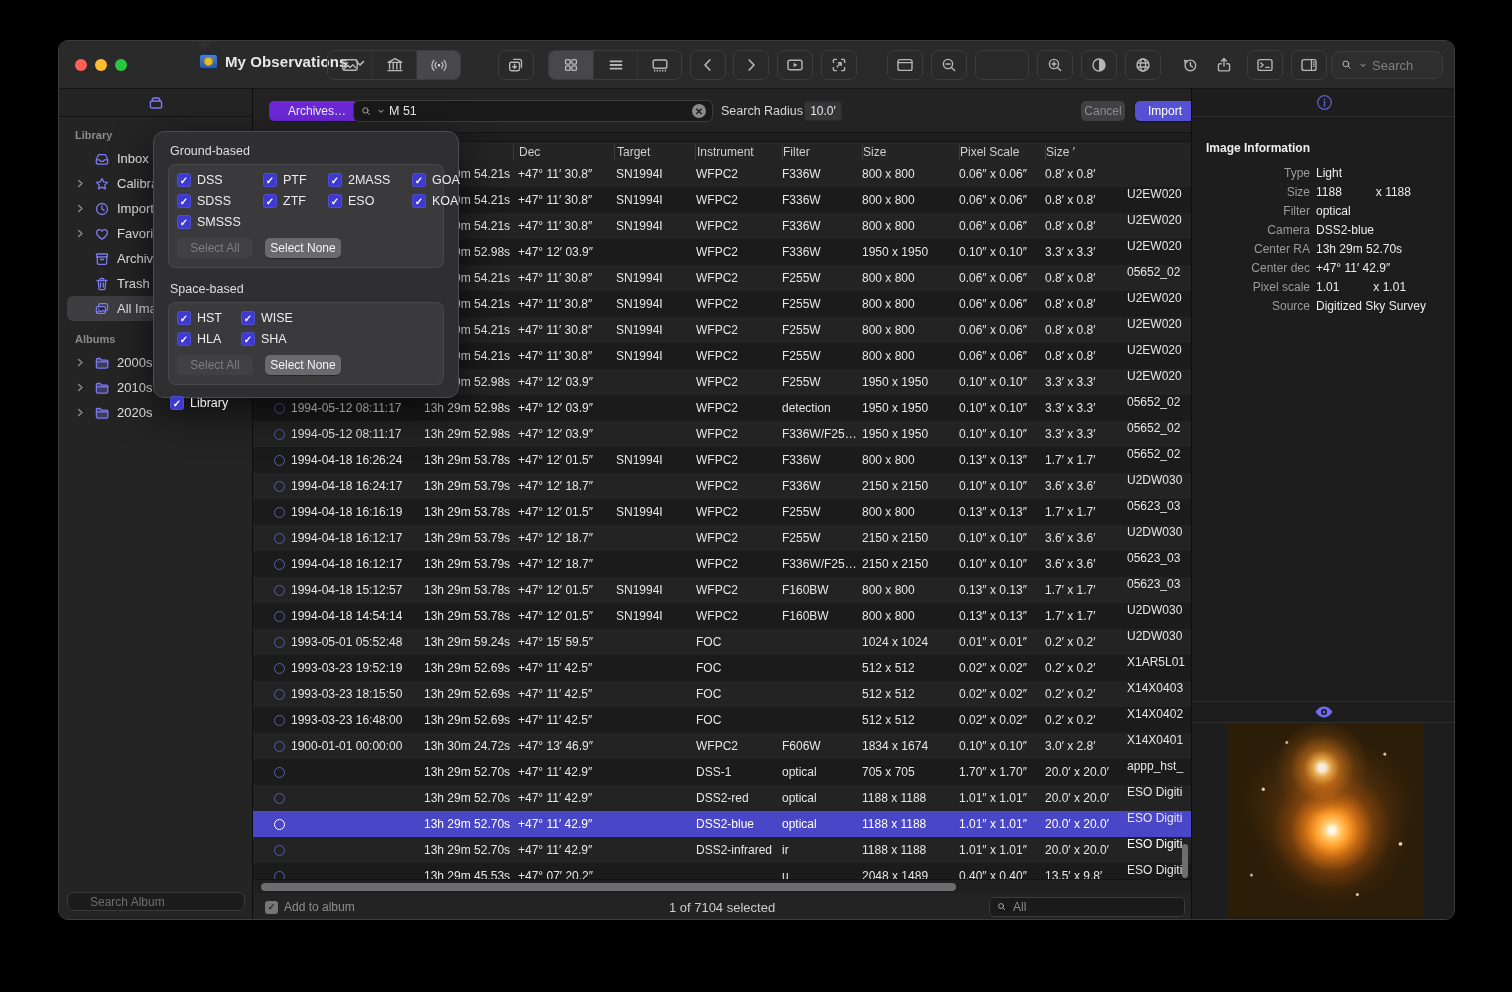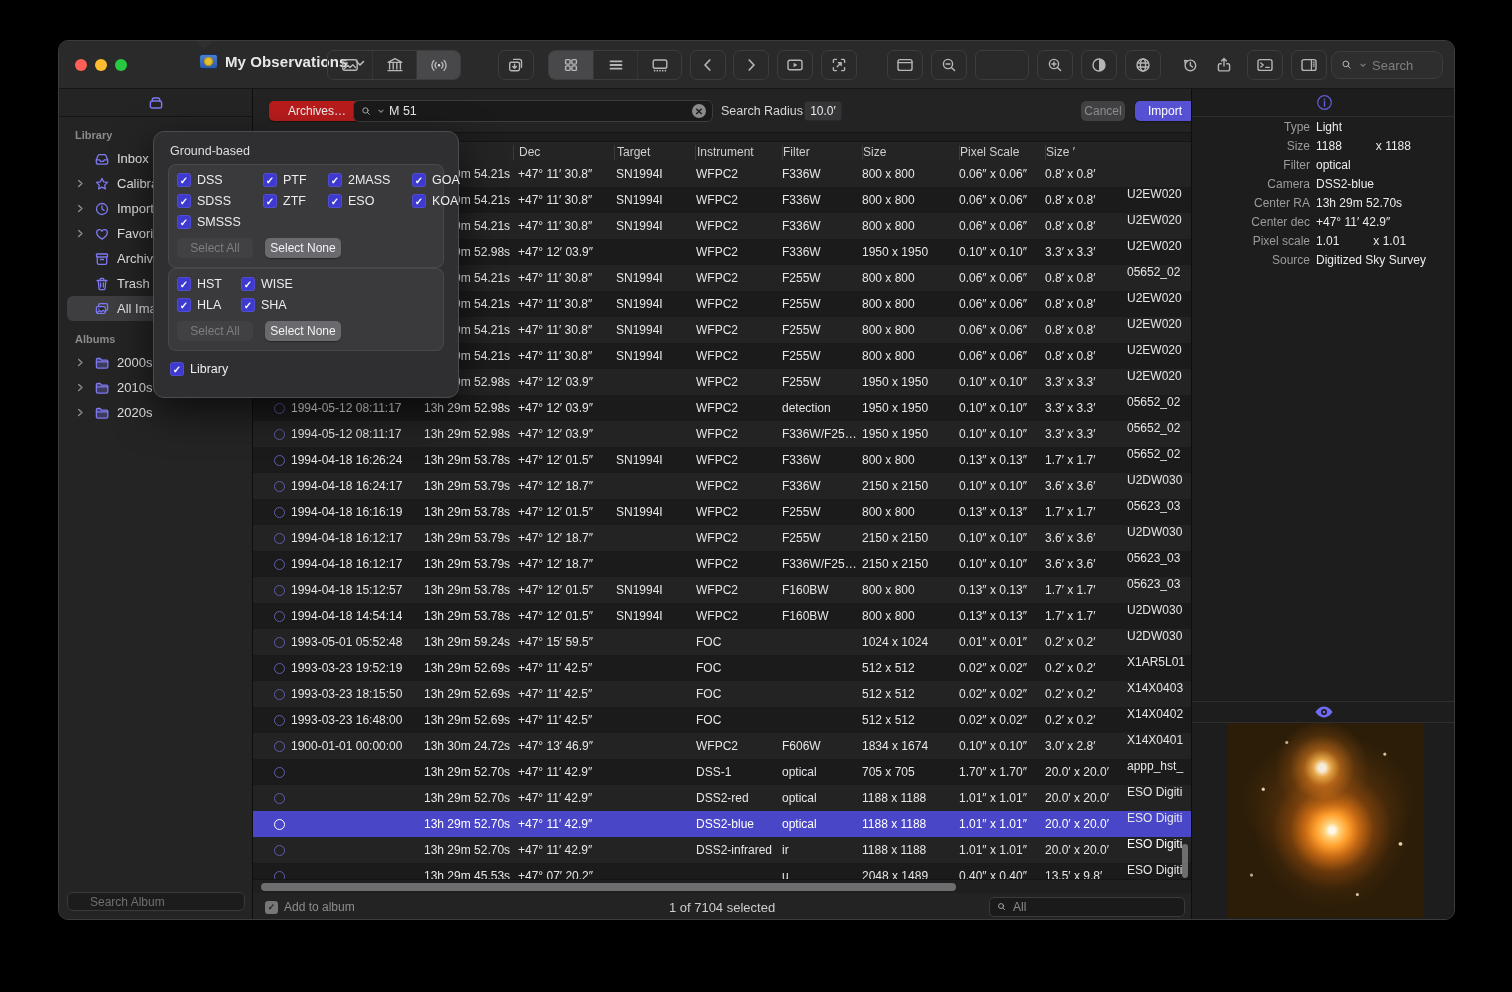--- a/index.html
+++ b/index.html
@@ -50,21 +50,21 @@
     font-size:12px; padding:0 6px 0 22px; outline:none; font-family:inherit;}
   .sb-search::placeholder { color:#6f6f71; }
   .sb-mag { position:absolute; left:13px; bottom:13px; pointer-events:none; }
 
   
   .main { position:absolute; left:194px; top:48px; width:938px; height:832px; background:#1d1d1d; }
   .filterbar { position:absolute; left:0; top:0; width:100%; height:44px; background:#232324;
     border-bottom:1px solid #141414; }
   .btn { display:flex; align-items:center; justify-content:center; border-radius:5px;
     font-size:12px; height:20px; }
-  .archbtn { position:absolute; left:16px; top:12px; width:96px; background:#b91c1c; color:#f0f0f0;
+  .archbtn { position:absolute; left:16px; top:12px; width:96px; background:#6d28d9; color:#f0f0f0;
     box-shadow:0 1px 1px rgba(0,0,0,.4); }
   .msearch { position:absolute; left:100px; top:11px; width:360px; height:22px; background:#1a1a1b;
     border:1px solid #3c3c3d; border-radius:6px; display:flex; align-items:center; padding:0 6px; gap:4px;}
   .msearch input { flex:1; background:transparent; border:none; outline:none; color:#e8e8e8;
     font-size:12.5px; font-family:inherit;}
   .clearx { width:14px; height:14px; border-radius:50%; background:#8a8a8c; color:#1a1a1b;
     font-size:10px; display:flex; align-items:center; justify-content:center; font-weight:700;}
   .radlab { position:absolute; left:468px; top:15px; color:#d6d6d6; font-size:12.5px; }
   .radval { position:absolute; left:551px; top:12px; width:38px; height:20px; background:#353537;
     border:1px solid #2a2a2a; border-radius:3px; color:#e8e8e8; font-size:12px; text-align:center; outline:none; font-family:inherit;}
@@ -1051,20 +1051,21 @@
     <aside class="inspector">
       <div class="insp-top">
         <span id="info-ic">
             <svg width="17" height="17" viewBox="0 0 18 18">
               <circle cx="9" cy="9" r="7.2" stroke="#5f5cd8" stroke-width="1.3" fill="none"></circle>
               <circle cx="9" cy="5.6" r="0.9" fill="#5f5cd8"></circle>
               <path d="M9 8v5" stroke="#5f5cd8" stroke-width="1.5" stroke-linecap="round"></path>
             </svg>
           </span>
       </div>
+      <div class="insp-sec">Image Information</div>
       <div id="ifields">
           <div class="ifield">
             <span class="fl">Type</span>
             <span class="fv">Light</span>
           </div>
           <div class="ifield">
             <span class="fl">Size</span>
             <span class="fv">1188</span>
             <span class="fv2">x 1188</span>
           </div>
@@ -1146,20 +1147,21 @@
             <div class="ck">
               <span class="ckbox">✓</span>
               <span>SMSSS</span>
             </div>
           </div>
         <div class="popbtns">
           <div class="pbtn dis">Select All</div>
           <div class="pbtn en">Select None</div>
         </div>
       </div>
+      <div class="pop-sec" style="margin-top:12px;">Space-based</div>
       <div class="gbox">
         <div class="ckgrid2" id="space-grid">
             <div class="ck">
               <span class="ckbox">✓</span>
               <span>HST</span>
             </div>
             <div class="ck">
               <span class="ckbox">✓</span>
               <span>WISE</span>
             </div>

